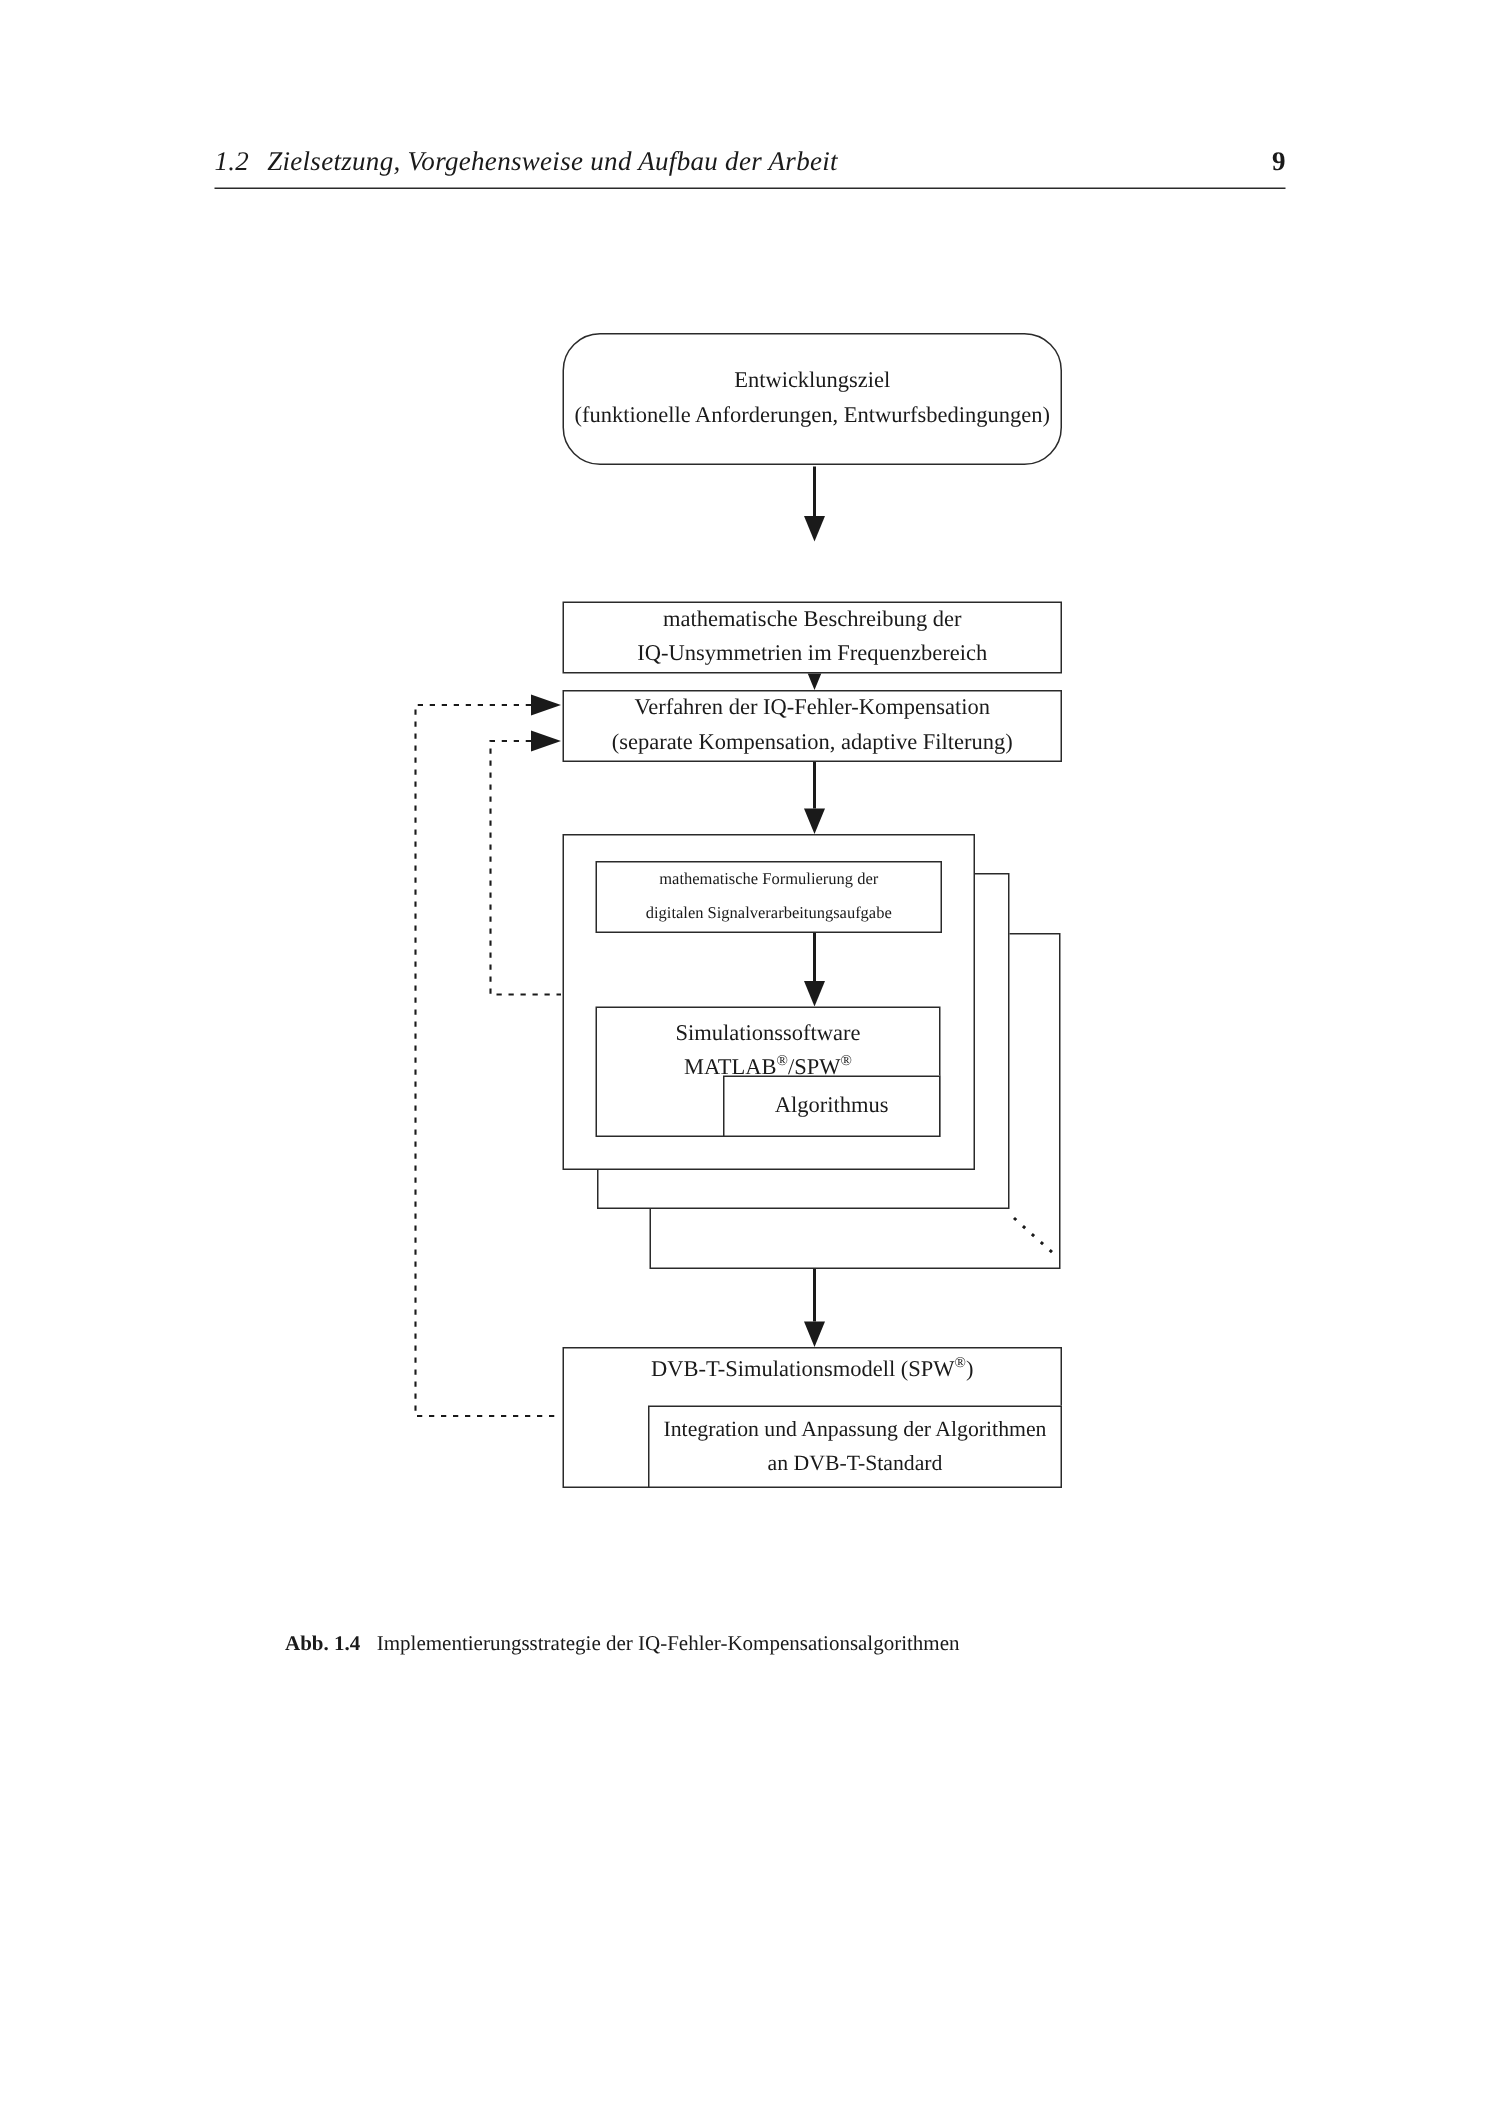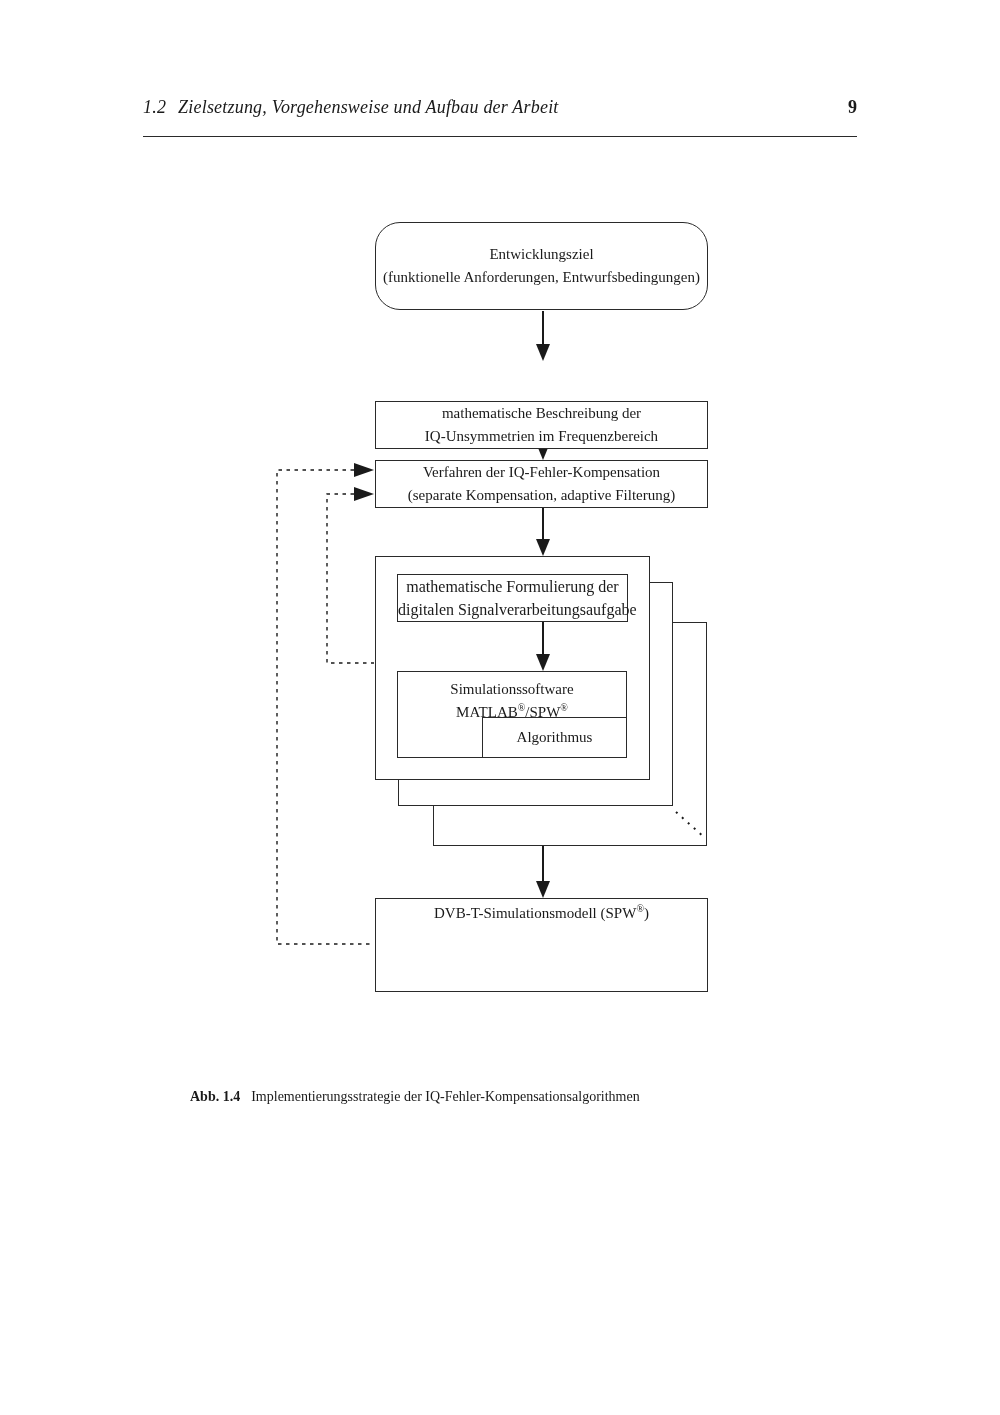--- a/index.html
+++ b/index.html
@@ -9,21 +9,21 @@
     margin:0 auto;
     background:#ffffff;
     font-family:"Liberation Serif","DejaVu Serif",serif;
     color:#1a1a1a;
     overflow:hidden;
   }
   
   .running-head{
     position:absolute;left:143px;top:97px;width:714px;
     display:flex;justify-content:space-between;align-items:baseline;
-    border-bottom:1.6px solid #2a2a2a;padding-bottom:18px;
+    border-bottom:1.6px solid #2a2a2a;padding-bottom:7px;
   }
   .running-head .sec{
     font-style:italic;font-size:18px;letter-spacing:.2px;white-space:nowrap;
   }
   .running-head .sec .num{margin-right:12px;}
   .running-head .pageno{font-weight:700;font-size:18px;font-style:normal;}
 
   
   .dbox{
     position:absolute;box-sizing:border-box;
@@ -42,21 +42,21 @@
   .sub{z-index:7;}
   sup.reg{font-size:10px;line-height:0;vertical-align:6px;}
 
   
   .box-goal       {left:375px;top:222px;width:333px;height:88px;border-radius:25px;}
   .box-desc       {left:375px;top:361px;width:333px;height:48px;margin-top:40px;}
   .box-method     {left:375px;top:460px;width:333px;height:48px;}
   .frame-1        {left:375px;top:556px;width:275px;height:224px;}
   .frame-2        {left:398px;top:582px;width:275px;height:224px;}
   .frame-3        {left:433px;top:622px;width:274px;height:224px;}
-  .box-formul     {left:397px;top:574px;width:231px;height:48px;font-size:16px;}
+  .box-formul     {left:397px;top:574px;width:231px;height:48px;font-size:11px;}
   .box-sim        {left:397px;top:671px;width:230px;height:87px;justify-content:flex-start;padding-top:6px;}
   .box-algo       {left:482px;top:717px;width:145px;height:41px;}
   .box-dvbt       {left:375px;top:898px;width:333px;height:94px;justify-content:flex-start;}
   .dvbt-title     {position:absolute;left:375px;top:902px;width:333px;text-align:center;
                    font-size:15px;line-height:23px;z-index:8;white-space:nowrap;}
   .box-integr     {left:432px;top:937px;width:276px;height:55px;font-size:14.5px;}
 
   
   .caption{
     position:absolute;left:190px;top:1085px;width:700px;
@@ -145,18 +145,22 @@
     <div class="ln"><span>MATLAB</span><sup class="reg">®</sup><span>/SPW</span><sup class="reg">®</sup></div>
   </div>
 
   <div class="dbox box-algo sub">
     <div class="ln">Algorithmus</div>
   </div>
 
   <div class="dbox box-dvbt"></div>
   <div class="dvbt-title"><span>DVB-T-Simulationsmodell (SPW</span><sup class="reg">®</sup><span>)</span></div>
 
+  <div class="dbox box-integr sub">
+    <div class="ln">Integration und Anpassung der Algorithmen</div>
+    <div class="ln">an DVB-T-Standard</div>
+  </div>
 
   <div class="caption">
     <span class="lbl">Abb. 1.4</span><span>Implementierungsstrategie der IQ-Fehler-Kompensationsalgorithmen</span>
   </div>
 
 </div>
 
 </body></html>

